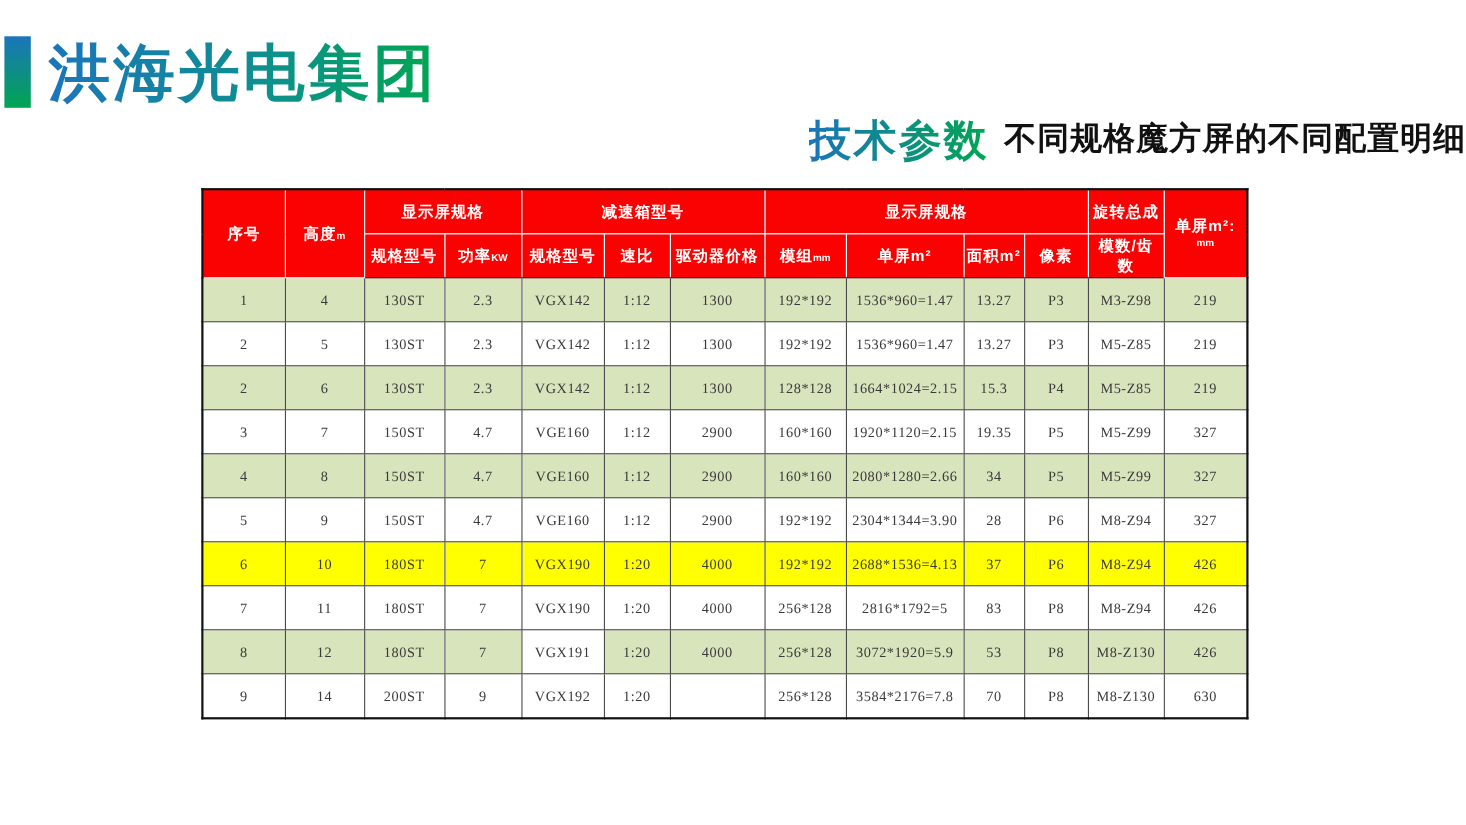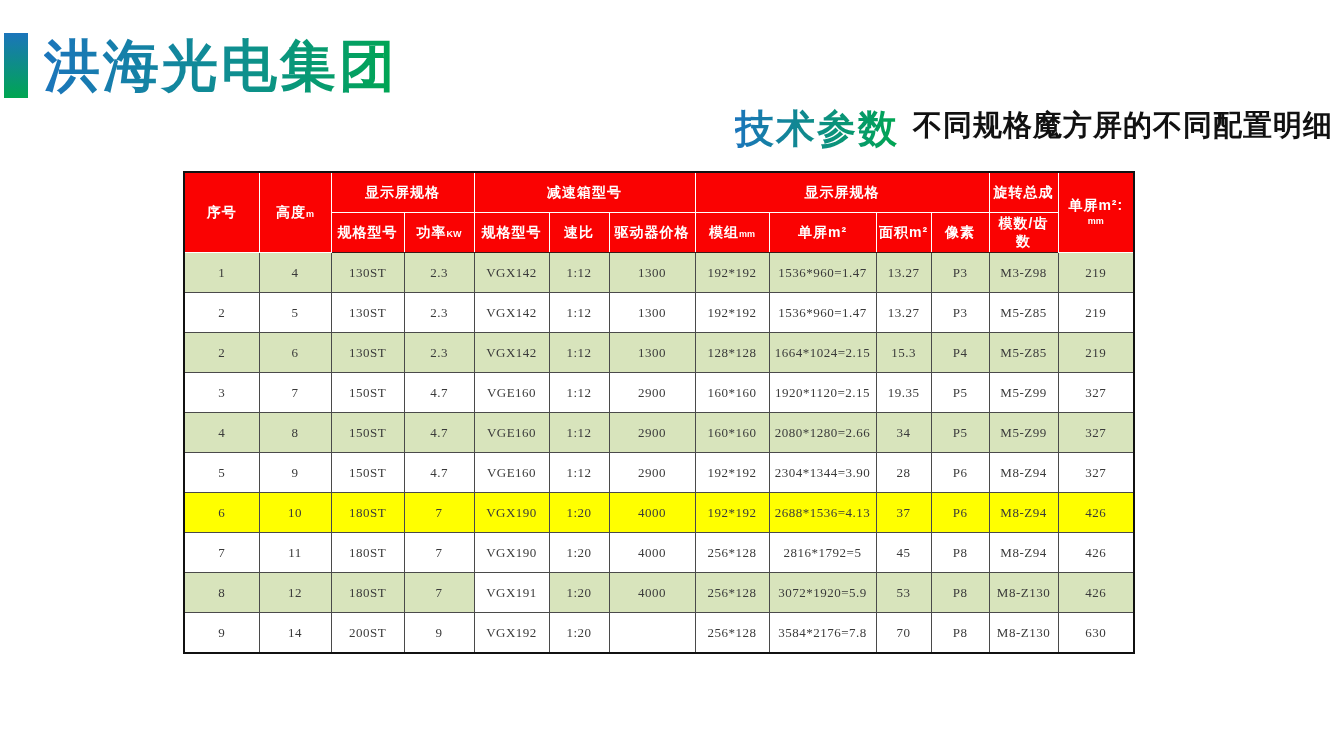--- a/index.html
+++ b/index.html
@@ -228,21 +228,21 @@
           <tr class="row-white">
             <td>7</td>
             <td>11</td>
             <td>180ST</td>
             <td>7</td>
             <td>VGX190</td>
             <td>1:20</td>
             <td>4000</td>
             <td>256*128</td>
             <td>2816*1792=5</td>
-            <td>45</td>
+            <td>83</td>
             <td>P8</td>
             <td>M8-Z94</td>
             <td>426</td>
           </tr>
           <tr class="row-green">
             <td>8</td>
             <td>12</td>
             <td>180ST</td>
             <td>7</td>
             <td class="cell-white">VGX191</td>

